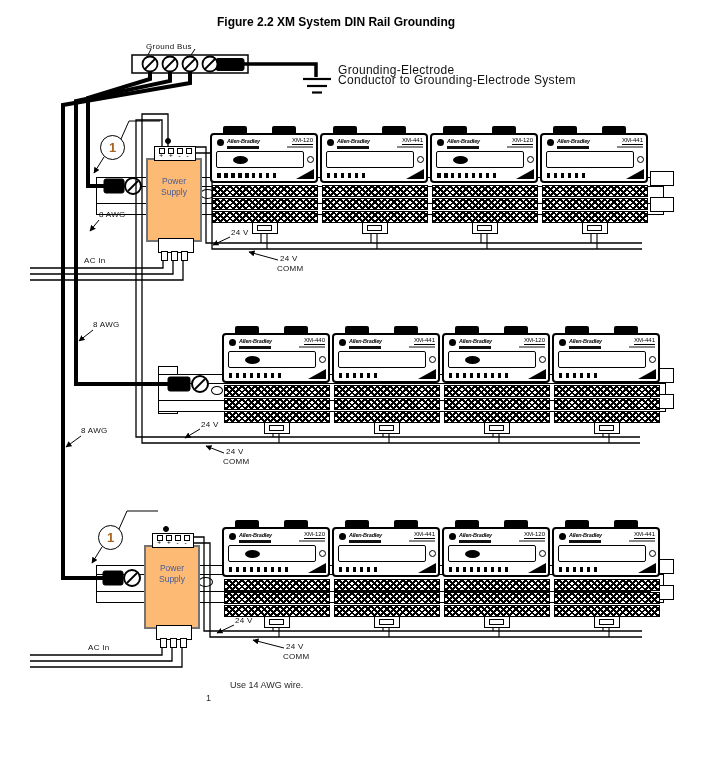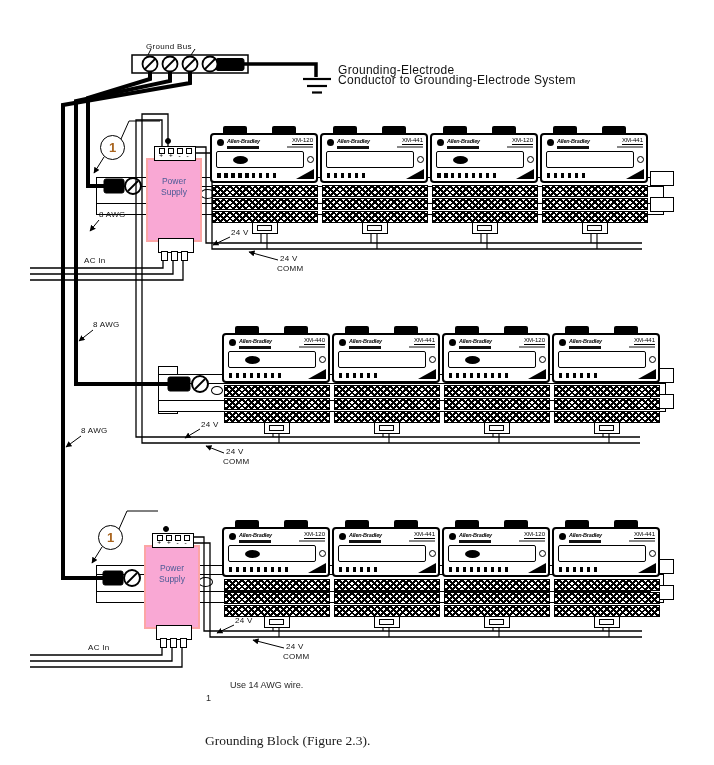--- a/index.html
+++ b/index.html
@@ -36,37 +36,38 @@
   .t120 .mterms{width:62px;} .t441 .mterms{width:42px;} .t440 .mterms{width:56px;}
   .mwedge{position:absolute;right:2px;bottom:2px;width:0;height:0;border-bottom:10px solid #000;border-left:18px solid transparent;}
   .strip{position:absolute;left:2px;width:104px;height:10px;border:1px solid #000;
          background:repeating-linear-gradient(45deg,#000 0 2px,#fff 2px 4.5px),
                     repeating-linear-gradient(-45deg,#000 0 2px,#fff 2px 4.5px);
          background-blend-mode:multiply;}
   .s1{top:59px;} .s2{top:72px;} .s3{top:85px;}
   .btab{position:absolute;left:42px;top:96px;width:24px;height:10px;border:1.5px solid #000;background:#fff;}
   .btab i{position:absolute;left:4px;top:2px;width:13px;height:4px;border:1px solid #000;display:block;}
   
-  .ps{position:absolute;width:52px;height:80px;border:2px solid #fca5a5;background:#f9a8d4;z-index:3;}
+  .ps{position:absolute;width:52px;height:80px;border:2px solid #737373;background:#fdba74;z-index:3;}
   .pslabel{position:absolute;left:0;top:16px;width:100%;text-align:center;font-size:8.5px;line-height:11px;}
   .pstrip{position:absolute;width:40px;height:13px;border:1.5px solid #000;background:#fff;z-index:4;}
   .pscrew{position:absolute;top:1px;width:4px;height:4px;border:1px solid #000;background:#fff;}
   .ppol{position:absolute;left:0;top:5px;width:100%;text-align:center;font-size:6.5px;letter-spacing:2px;}
   .pconn{position:absolute;width:34px;height:13px;border:1.5px solid #000;background:#fff;z-index:3;}
   .prong{position:absolute;width:5px;height:8px;border:1px solid #000;background:#fff;z-index:3;}
   .callout{position:absolute;width:23px;height:23px;border:1.5px solid #000;border-radius:50%;background:#fff;
            text-align:center;line-height:23px;font-size:13px;font-weight:bold;z-index:4;}
   svg.wires{position:absolute;left:0;top:0;z-index:2;}
   .z4{z-index:4;text-align:center;}
 </style>
 </head>
 <body>
 
 <div class="page">
 
+  <div class="title">Figure 2.2 XM System DIN Rail Grounding</div>
 
   <div class="rail" style="left:96px;top:177px;width:566px;"></div>
   <div class="railtab" style="left:650px;top:171px;"></div>
   <div class="railtab" style="left:650px;top:197px;"></div>
   <div class="railoval" style="left:200px;top:189px;"></div>
 
   <div class="bracket" style="left:158px;top:366px;"></div>
   <div class="rail" style="left:158px;top:374px;width:506px;"></div>
   <div class="railtab" style="left:650px;top:368px;"></div>
   <div class="railtab" style="left:650px;top:394px;"></div>
@@ -500,15 +501,14 @@
   <div class="lbl z4" style="left:201px;top:420px;">24 V</div>
   <div class="lbl z4" style="left:226px;top:447px;">24 V</div>
   <div class="lbl z4" style="left:223px;top:457px;">COMM</div>
 
   <div class="lbl z4" style="left:235px;top:616px;">24 V</div>
   <div class="lbl z4" style="left:286px;top:642px;">24 V</div>
   <div class="lbl z4" style="left:283px;top:652px;">COMM</div>
 
   <div class="footnote" style="left:206px;top:693px;">1</div>
   <div class="footnote" style="left:230px;top:680px;">Use 14 AWG wire.</div>
-  <div class="bodytext" style="left:205px;top:733px;">Grounding Block (Figure 2.3).</div>
 
 </div>
 
 </body></html>

